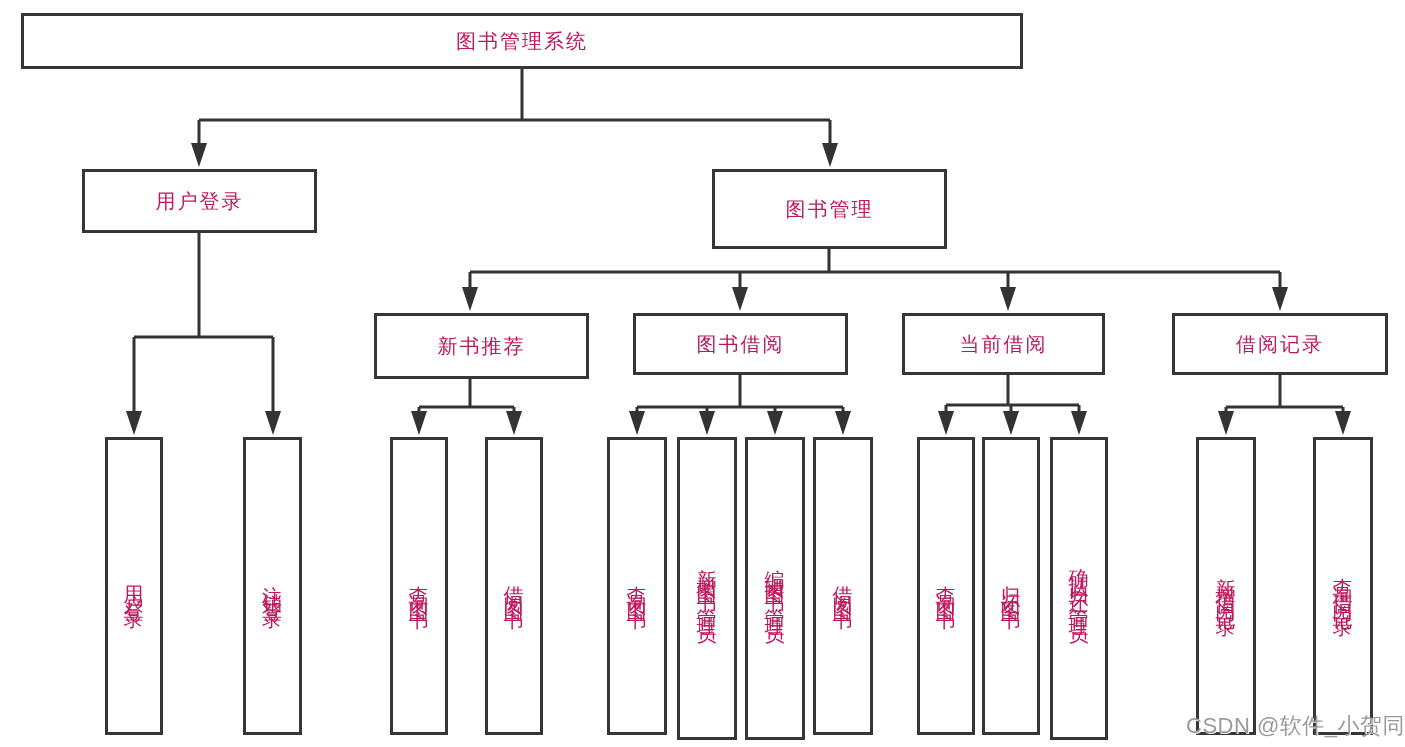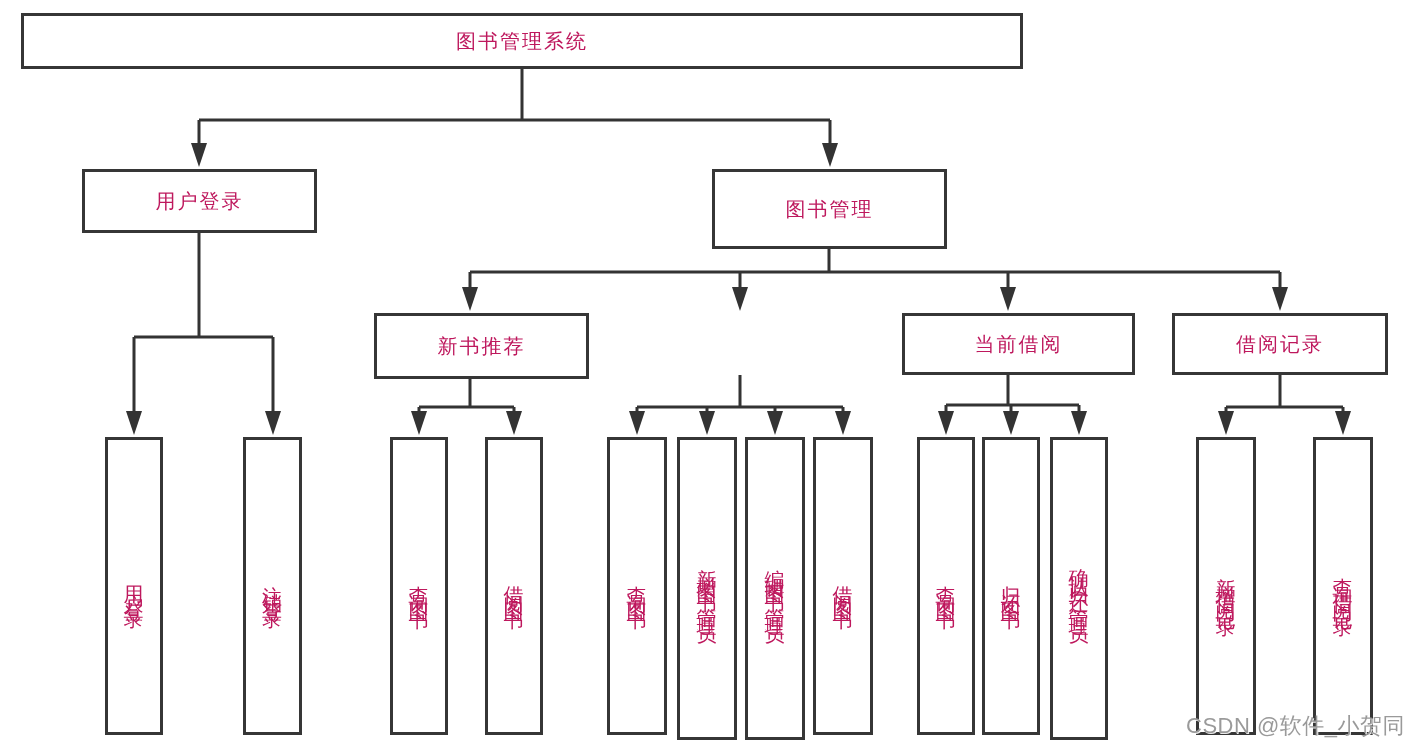--- a/index.html
+++ b/index.html
@@ -108,21 +108,22 @@
     <polygon fill="#333333" points="1218,411 1234,411 1226,435"></polygon>
     <polygon fill="#333333" points="1335,411 1351,411 1343,435"></polygon>
   </svg>
 
   <div class="node h" style="left:21px; top:13px; width:1002px; height:56px;">图书管理系统</div>
 
   <div class="node h" style="left:82px; top:169px; width:235px; height:64px;">用户登录</div>
   <div class="node h" style="left:712px; top:169px; width:235px; height:80px;">图书管理</div>
 
   <div class="node h" style="left:363px; top:313px; width:215px; height:66px;margin-left:11px;">新书推荐</div>
-  <div class="node h" style="left:902px; top:313px; width:233px; height:62px;">当前借阅</div>
+  <div class="node h" style="left:633px; top:313px; width:215px; height:62px;">图书借阅</div>
+  <div class="node h" style="left:902px; top:313px; width:203px; height:62px;">当前借阅</div>
   <div class="node h" style="left:1172px; top:313px; width:216px; height:62px;">借阅记录</div>
 
   <div class="node v" style="left:105px; top:437px; width:58px; height:298px;">用户登录</div>
   <div class="node v" style="left:243px; top:437px; width:59px; height:298px;">注销登录</div>
 
   <div class="node v" style="left:390px; top:437px; width:58px; height:298px;">查询图书</div>
   <div class="node v" style="left:485px; top:437px; width:58px; height:298px;">借阅图书</div>
 
   <div class="node v" style="left:607px; top:437px; width:60px; height:298px;">查询图书</div>
   <div class="node v" style="left:677px; top:437px; width:60px; height:303px;">新增图书（管理员）</div>

